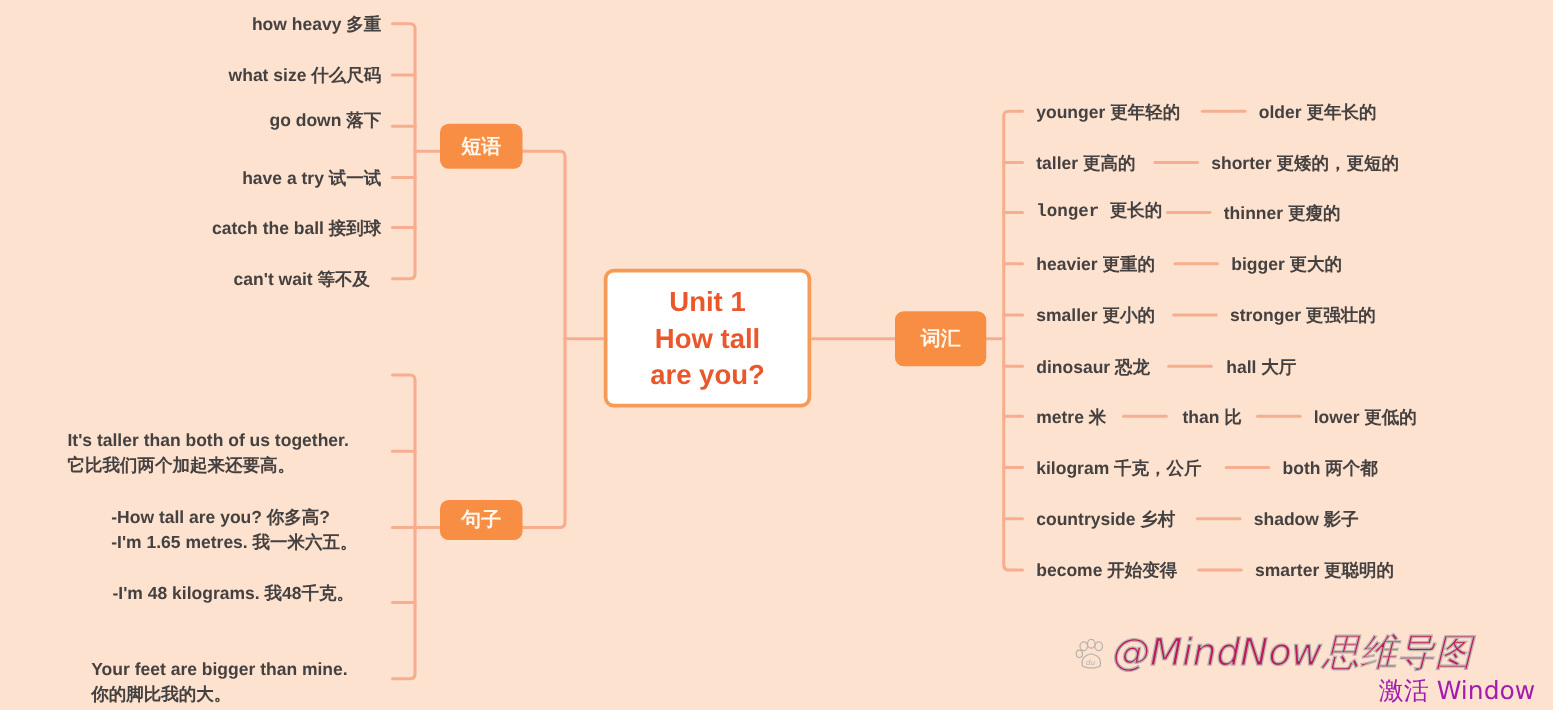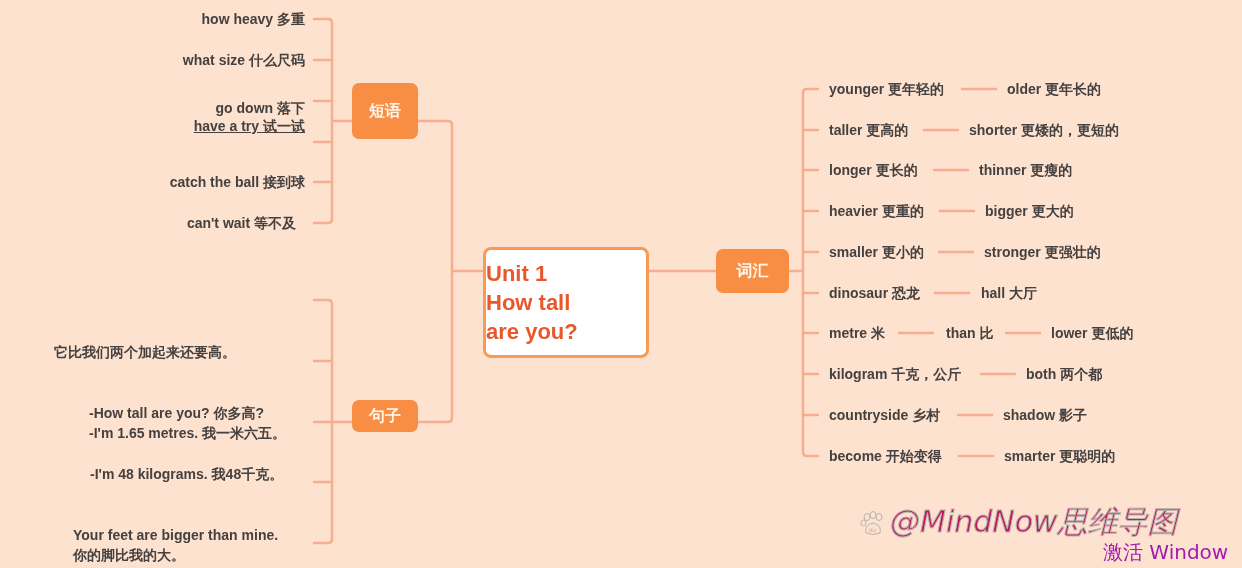--- a/index.html
+++ b/index.html
@@ -22,24 +22,23 @@
   .branch-node {
     position:absolute; background:#f78e44; color:#fff6ec;
     border-radius:7px; font-size:16px; font-weight:bold;
     display:flex; align-items:center; justify-content:center;
     cursor:pointer;
   }
   .root-node {
     position:absolute; left:483px; top:215px; width:166px; height:111px;
     background:#ffffff; border:3px solid #f59a57; border-radius:8px;
     box-sizing:border-box;
-    display:flex; flex-direction:column; align-items:flex-start; justify-content:center;
+    display:flex; flex-direction:column; align-items:center; justify-content:center;
     color:#e9572b; font-size:22px; font-weight:bold; line-height:29px;
     cursor:pointer;
-    margin-top:32px;
   }
   .watermark {
     position:absolute; left:860px; top:502px; font-size:30px;
     color:#be185d; -webkit-text-stroke:1px #b9b3ad; white-space:nowrap;
     letter-spacing:0px; font-family:"DejaVu Sans",sans-serif;font-style:italic;
   }
   .paw {
     display:inline-block; width:26px; height:26px; vertical-align:middle;
     margin-right:4px;
   }
@@ -97,36 +96,37 @@
     <path d="M959 456 H993"></path>
   </g>
 </svg>
 
 <div class="root-node">
   <span>Unit 1</span>
   <span>How tall</span>
   <span>are you?</span>
 </div>
 
-<div class="branch-node" style="left:352px; top:83px; width:66px; height:56px;align-items:center;">
+<div class="branch-node" style="left:352px; top:99px; width:66px; height:36px;align-items:center;">
   <span>短语</span>
 </div>
 <div class="leaf" style="right:937px; top:9px;">how heavy 多重</div>
 <div class="leaf" style="right:937px; top:50px;">what size 什么尺码</div>
-<div class="leaf" style="right:937px; top:98px;">go down 落下</div>
-<div class="leaf" style="right:937px; top:116px;text-decoration:underline;">have a try 试一试</div>
+<div class="leaf" style="right:937px; top:86px;">go down 落下</div>
+<div class="leaf" style="right:937px; top:132px;">have a try 试一试</div>
 <div class="leaf" style="right:937px; top:172px;">catch the ball 接到球</div>
 <div class="leaf" style="right:946px; top:213px;">can't wait 等不及</div>
 
 <div class="branch-node" style="left:352px; top:400px; width:66px; height:32px;">
   <span>句子</span>
 </div>
 <div class="sentence" style="left:32px; top:281px;">
 </div>
 <div class="sentence" style="left:54px; top:342px;">
+  <span>It's taller than both of us together.</span>
   <span>它比我们两个加起来还要高。</span>
 </div>
 <div class="sentence" style="left:89px; top:403px;">
   <span>-How tall are you? 你多高?</span>
   <span>-I'm 1.65 metres. 我一米六五。</span>
 </div>
 <div class="sentence" style="left:90px; top:464px;">
   <span>-I'm 48 kilograms. 我48千克。</span>
 </div>
 <div class="sentence" style="left:73px; top:525px;">
@@ -137,21 +137,21 @@
 <div class="branch-node" style="left:716px; top:249px; width:73px; height:44px;">
   <span>词汇</span>
 </div>
 
 <div class="leaf" style="left:829px; top:79px;">younger 更年轻的</div>
 <div class="leaf" style="left:1007px; top:79px;">older 更年长的</div>
 
 <div class="leaf" style="left:829px; top:120px;">taller 更高的</div>
 <div class="leaf" style="left:969px; top:120px;">shorter 更矮的，更短的</div>
 
-<div class="leaf" style="left:829px; top:160px;">longer 更长的</div>
+<div class="leaf" style="left:829px; top:160px;font-family:Liberation Mono, monospace;">longer 更长的</div>
 <div class="leaf" style="left:979px; top:160px;">thinner 更瘦的</div>
 
 <div class="leaf" style="left:829px; top:201px;">heavier 更重的</div>
 <div class="leaf" style="left:985px; top:201px;">bigger 更大的</div>
 
 <div class="leaf" style="left:829px; top:242px;">smaller 更小的</div>
 <div class="leaf" style="left:984px; top:242px;">stronger 更强壮的</div>
 
 <div class="leaf" style="left:829px; top:283px;">dinosaur 恐龙</div>
 <div class="leaf" style="left:981px; top:283px;">hall 大厅</div>

